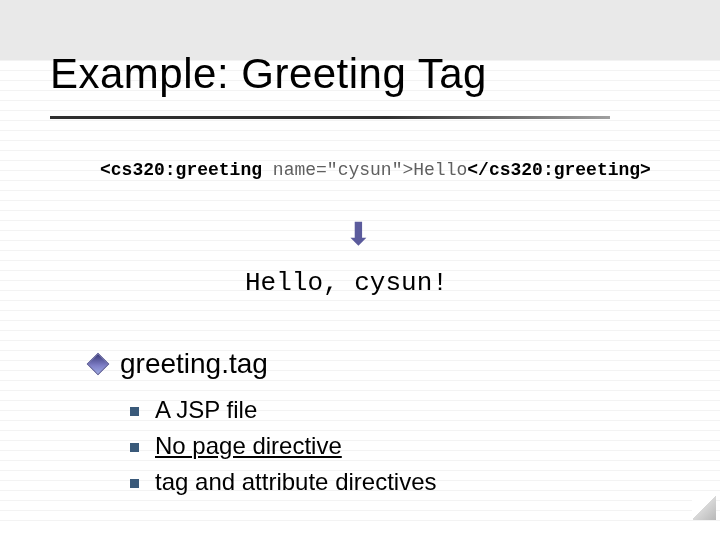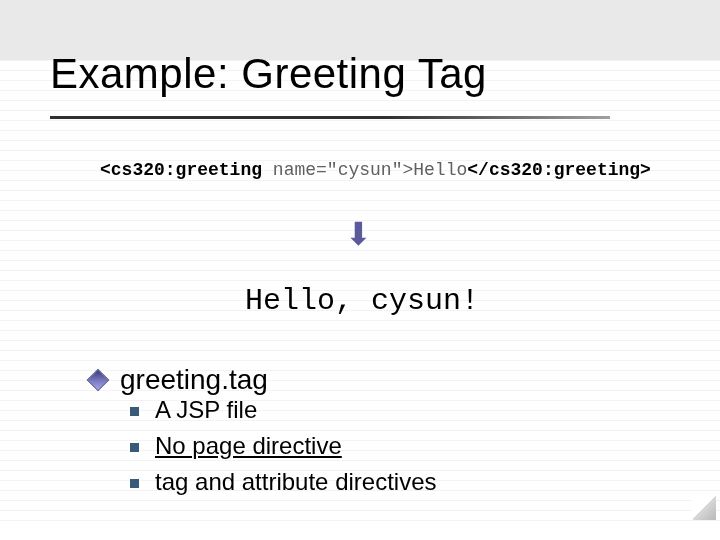--- a/index.html
+++ b/index.html
@@ -55,32 +55,30 @@
     top: 215px;
     left: 345px;
     font-size: 32px;
     color: #5b5b9c;
   }
   .output-line {
     position: absolute;
     top: 268px;
     left: 245px;
     font-family: "Courier New", Courier, monospace;
-    font-size: 30px;
+    font-size: 26px;
     color: #000;
-    margin-top: 16px;
   }
   .bullet-main {
     position: absolute;
     left: 90px;
     display: flex;
     align-items: center;
     font-size: 28px;
     color: #000;
-    margin-top: 16px;
   }
   .bullet-main.row1 { top: 348px; }
   .diamond {
     width: 14px;
     height: 14px;
     transform: rotate(45deg);
     background: linear-gradient(135deg, #3a3a78 0%, #8080c8 60%, #9aa8e0 100%);
     border: 1px solid #444488;
     margin-right: 14px;
     flex-shrink: 0;

